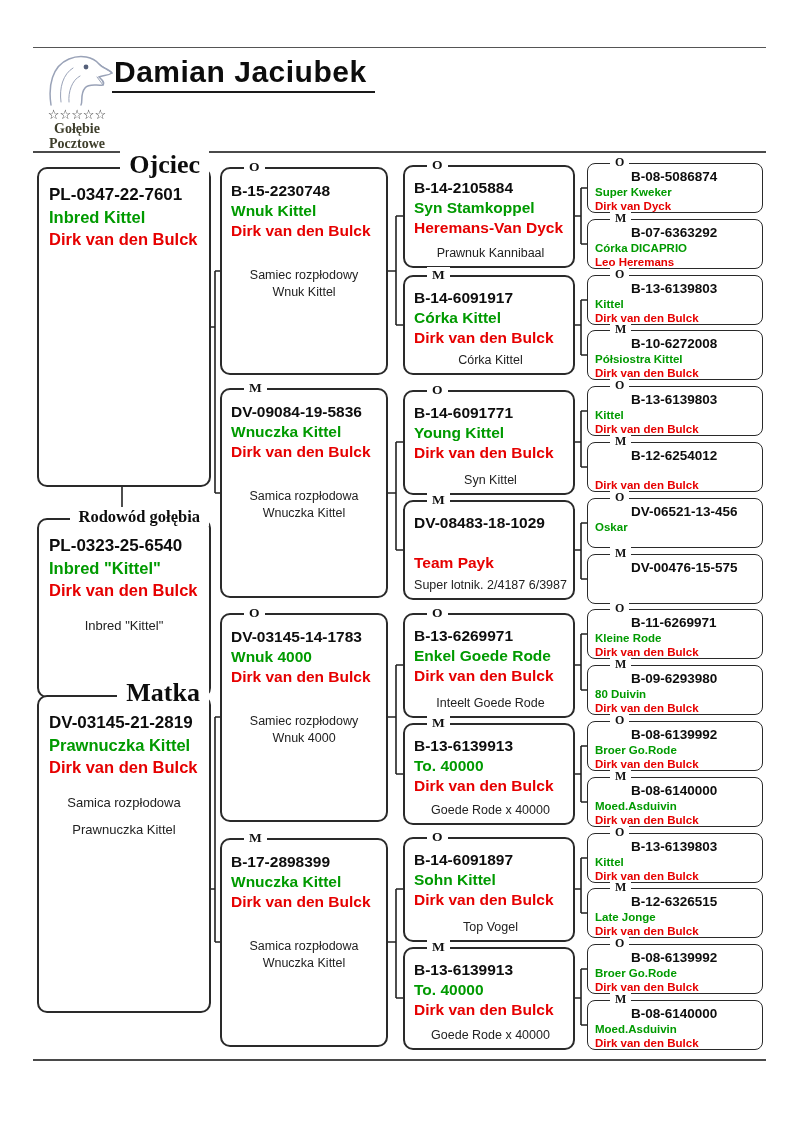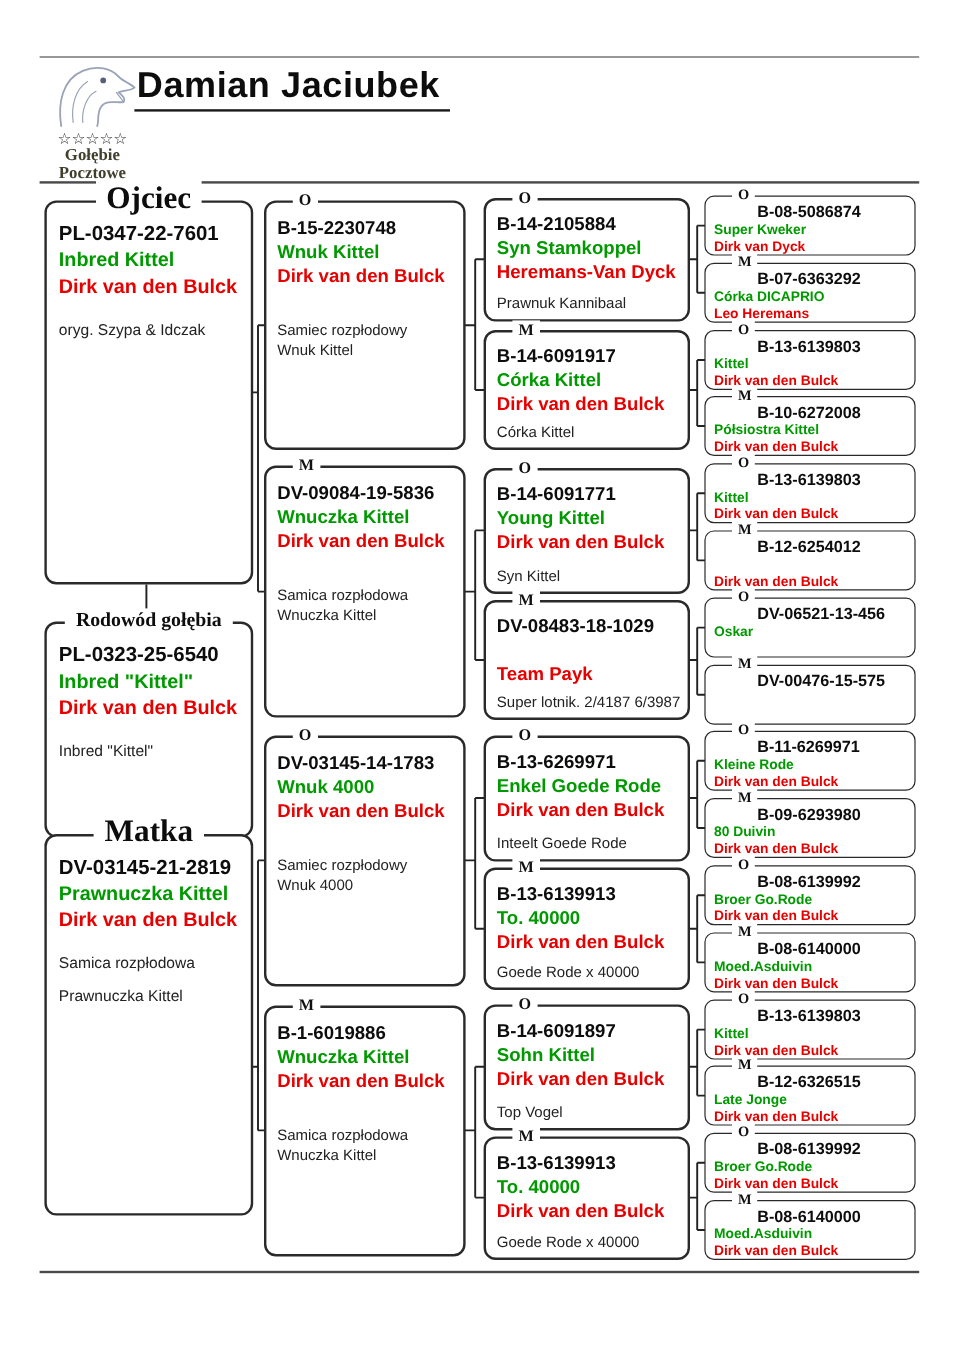--- a/index.html
+++ b/index.html
@@ -19,29 +19,29 @@
 
   
   .wires{position:absolute;left:0;top:0;z-index:0;}
 
   
   .node{position:absolute;background:#fff;border:2px solid #2a2a2a;border-radius:10px;
         box-sizing:border-box;z-index:1;}
   .ring{font-weight:bold;color:#0d0d0d;}
   .gname{font-weight:bold;color:#009a00;}
   .breeder{font-weight:bold;color:#e60000;}
-  .note{color:#222;}
+  .note{color:#222;text-align:center;}
 
   .c1{left:37px;width:174px;padding:15px 10px 0;}
   .c1 .ring{font-size:17px;line-height:22px;}
   .c1 .gname,.c1 .breeder{font-size:16.5px;line-height:22px;min-height:22px;}
   .c1 .notes{margin-top:16px;}
   .c1 .note{font-size:13px;line-height:17px;min-height:17px;}
   .c1 .note+.note{margin-top:10px;}
-  .legend{position:absolute;top:-17px;left:0;right:0;text-align:center;
+  .legend{position:absolute;top:-17px;left:0;right:0;text-align:right;
           font-family:"Liberation Serif",serif;font-weight:bold;font-size:26px;
           color:#0d0d0d;line-height:1;}
   .legend span{background:#fff;padding:0 9px;}
   .legend.small{top:-11px;font-size:16.5px;}
 
   .tag{position:absolute;top:-10px;left:22px;background:#fff;padding:0 5px;
        font-family:"Liberation Serif",serif;font-weight:bold;font-size:13.5px;color:#111;}
 
   .c2{left:220px;width:168px;padding:12px 9px 0;}
   .c2 .ring{font-size:15.5px;line-height:20px;}
@@ -106,24 +106,20 @@
       <path d="M574 889H581M581 858V913M581 858H588M581 913H588"></path>
       <path d="M574 998H581M581 969V1025M581 969H588M581 1025H588"></path>
     </g>
   </svg>
 
   <div class="node c1" style="top:167px;height:320px">
     <div class="legend"><span>Ojciec</span></div>
     <div class="ring">PL-0347-22-7601</div>
     <div class="gname">Inbred Kittel</div>
     <div class="breeder">Dirk van den Bulck</div>
-    <div class="notes">
-        <div class="note">oryg.  Szypa &amp; Idczak</div>
-    <div class="note"></div>
-      </div>
   </div>
 
   <div class="node c1" style="top:518px;height:180px">
     <div class="legend small"><span>Rodowód gołębia</span></div>
     <div class="ring">PL-0323-25-6540</div>
     <div class="gname">Inbred "Kittel"</div>
     <div class="breeder">Dirk van den Bulck</div>
     <div class="notes">
         <div class="note">Inbred "Kittel"</div>
     <div class="note"></div>
@@ -166,21 +162,21 @@
     <div class="ring">DV-03145-14-1783</div>
     <div class="gname">Wnuk 4000</div>
     <div class="breeder">Dirk van den Bulck</div>
     <div class="notes">
         <div class="note">Samiec rozpłodowy</div>
     <div class="note">Wnuk 4000</div>
       </div>
   </div>
   <div class="node c2" style="top:838px;height:209px">
     <span class="tag">M</span>
-    <div class="ring">B-1-6019886</div>
+    <div class="ring">B-17-2898399</div>
     <div class="gname">Wnuczka Kittel</div>
     <div class="breeder">Dirk van den Bulck</div>
     <div class="notes">
         <div class="note">Samica rozpłodowa</div>
     <div class="note">Wnuczka Kittel</div>
       </div>
   </div>
 
   <div class="node c3" style="top:165px;height:103px">
     <span class="tag">O</span>

